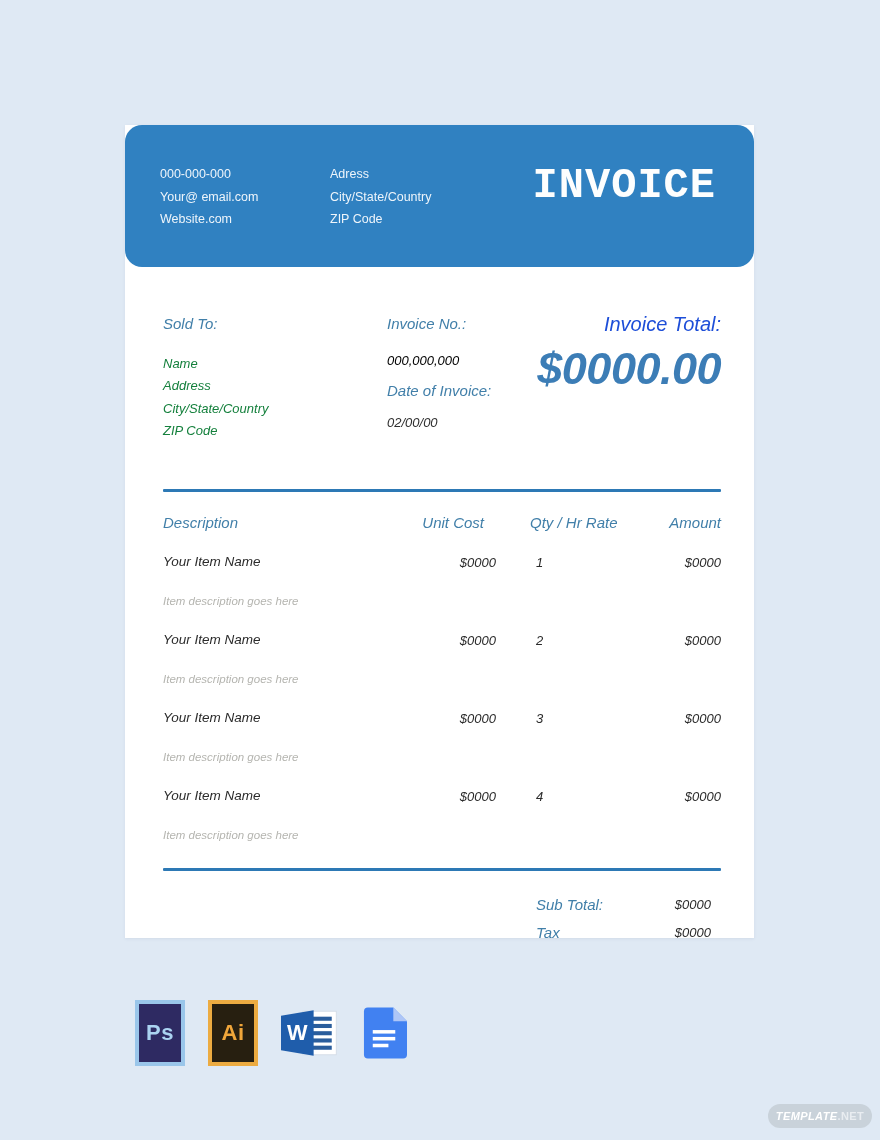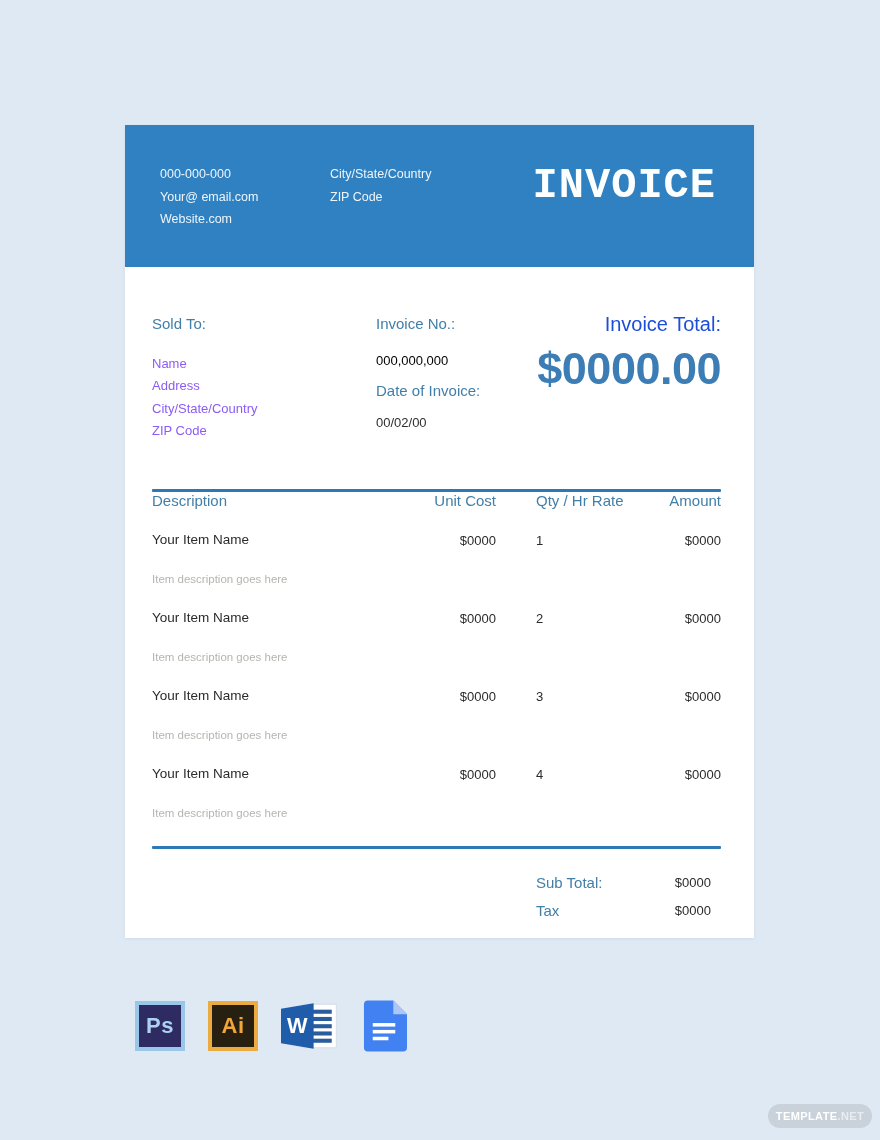--- a/index.html
+++ b/index.html
@@ -9,94 +9,95 @@
     font-family:"Liberation Sans","DejaVu Sans",sans-serif;
     -webkit-font-smoothing:antialiased;
   }
   .page{
     position:absolute;left:125px;top:125px;width:629px;height:813px;
     background:#ffffff;box-shadow:0 1px 3px rgba(90,110,140,0.10);
   }
   
   .page-header{
     height:142px;background:#3081c1;box-sizing:border-box;
-    display:flex;padding:38px 38px 0 35px;color:#eef5fb;
+    display:flex;padding:38px 38px 0 35px;color:#eef5fb;border-radius:17px;
   }
   .hdr-col{font-size:12.5px;line-height:22.6px;font-weight:400;}
   .hdr-col.contact{width:170px;}
   .hdr-col.address{flex:1;}
   .invoice-title{
     font-size:42px;font-weight:bold;letter-spacing:1px;line-height:1;
     margin-top:2px;color:#fdfefe;font-family:Liberation Mono, monospace;
   }
   
-  .content{padding:0 33px 0 27px;color:#333;}
+  .content{padding:0 33px 0 38px;color:#333;font-style:italic;}
   .info-grid{display:grid;grid-template-columns:224px 1fr auto;padding-top:48px;}
   .section-label{font-size:15px;color:#417fa9;line-height:18px;}
-  .sold-lines{margin-top:20px;font-size:13px;line-height:22.3px;color:#8b5cf6;}
+  .sold-lines{margin-top:20px;font-size:13px;line-height:22.3px;color:#15803d;}
   .meta-no{margin-top:20px;font-size:13px;color:#000000;line-height:16px;}
   .meta-date-label{margin-top:13px;}
   .meta-date{margin-top:15px;font-size:13px;color:#2f2f2f;line-height:16px;}
   .total-col{text-align:right;}
   .total-label{font-size:20px;color:#1d4ed8;line-height:18px;}
   .total-amount{
     margin-top:13px;font-size:45px;font-weight:600;color:#3c7db6;
     line-height:1;letter-spacing:-0.5px;
   }
   .rule{height:3px;background:#2d79b5;border-radius:1px;}
   .rule-1{margin-top:47px;}
   .rule-2{margin-top:26px;}
   .tbl{display:grid;grid-template-columns:1fr 116px 132px 93px;align-items:start;}
-  .tbl-header{}
+  .tbl-header{margin-top:22px;gap:6px;}
   .tbl-header .h{font-size:15px;color:#417fa9;}
   .col-right{text-align:right;}
   .col-center{text-align:left;padding-left:40px;}
   .item-row{margin-top:23px;}
   .tbl-header + .item-row{margin-top:22px;}
   .item-name{font-size:13.5px;color:#2b2b2b;line-height:17px;}
   .item-desc{margin-top:24px;font-size:11.5px;color:#b5b5b0;line-height:14px;}
   .cell{font-size:13px;color:#2b2b2b;line-height:17px;padding-top:1px;}
   .summary-row{margin-top:25px;}
   .summary-row + .summary-row{margin-top:11px;}
   .summary-label{grid-column:3;font-size:15px;color:#417fa9;padding-left:40px;line-height:17px;}
   .summary-value{grid-column:4;font-size:13px;color:#2b2b2b;text-align:right;padding-right:10px;line-height:17px;}
   
   .apps{position:absolute;left:135px;top:1000px;display:flex;align-items:center;gap:23px;}
-  .sq-icon{width:50px;height:50px;position:relative;flex:0 0 auto;}
+  .sq-icon{width:50px;height:66px;position:relative;flex:0 0 auto;}
   .sq-icon .inner{
     position:absolute;inset:4px;display:flex;align-items:center;justify-content:center;
     font-size:22px;font-weight:bold;letter-spacing:0.5px;
   }
   .ps-outer{background:#9ac6ea;}
   .ps-inner{background:#2e2a62;color:#abd3f1;}
   .ai-outer{background:#ecab41;}
   .ai-inner{background:#271f10;color:#f0a63a;}
   .word-icon,.docs-icon{display:block;flex:0 0 auto;}
   
   .watermark{
     position:absolute;left:768px;top:1104px;width:104px;height:24px;
     background:#c9d2da;border-radius:12px;
     display:flex;align-items:center;justify-content:center;
     font-size:11px;letter-spacing:0.4px;
   }
-  .watermark .brand{color:#ffffff;font-weight:bold;}
+  .watermark .brand{color:#ffffff;font-weight:bold;font-style:italic;}
   .watermark .suffix{color:#e9edf1;font-weight:700;}
 </style>
 </head>
 <body>
 
 <div class="page">
 
   <div class="page-header">
     <div class="hdr-col contact">
       <div>000-000-000</div>
       <div>Your@ email.com</div>
       <div>Website.com</div>
     </div>
     <div class="hdr-col address">
+      <div>Adress</div>
       <div>City/State/Country</div>
       <div>ZIP Code</div>
     </div>
     <div class="invoice-title">INVOICE</div>
   </div>
 
   <div class="content">
 
     <div class="info-grid">
       <div>
@@ -105,21 +106,21 @@
           <div>Name</div>
           <div>Address</div>
           <div>City/State/Country</div>
           <div>ZIP Code</div>
         </div>
       </div>
       <div>
         <div class="section-label">Invoice No.:</div>
         <div class="meta-no">000,000,000</div>
         <div class="section-label meta-date-label">Date of Invoice:</div>
-        <div class="meta-date">00/02/00</div>
+        <div class="meta-date">02/00/00</div>
       </div>
       <div class="total-col">
         <div class="total-label">Invoice Total:</div>
         <div class="total-amount">$0000.00</div>
       </div>
     </div>
 
     <div class="rule rule-1"></div>
 
     <div class="tbl tbl-header">

